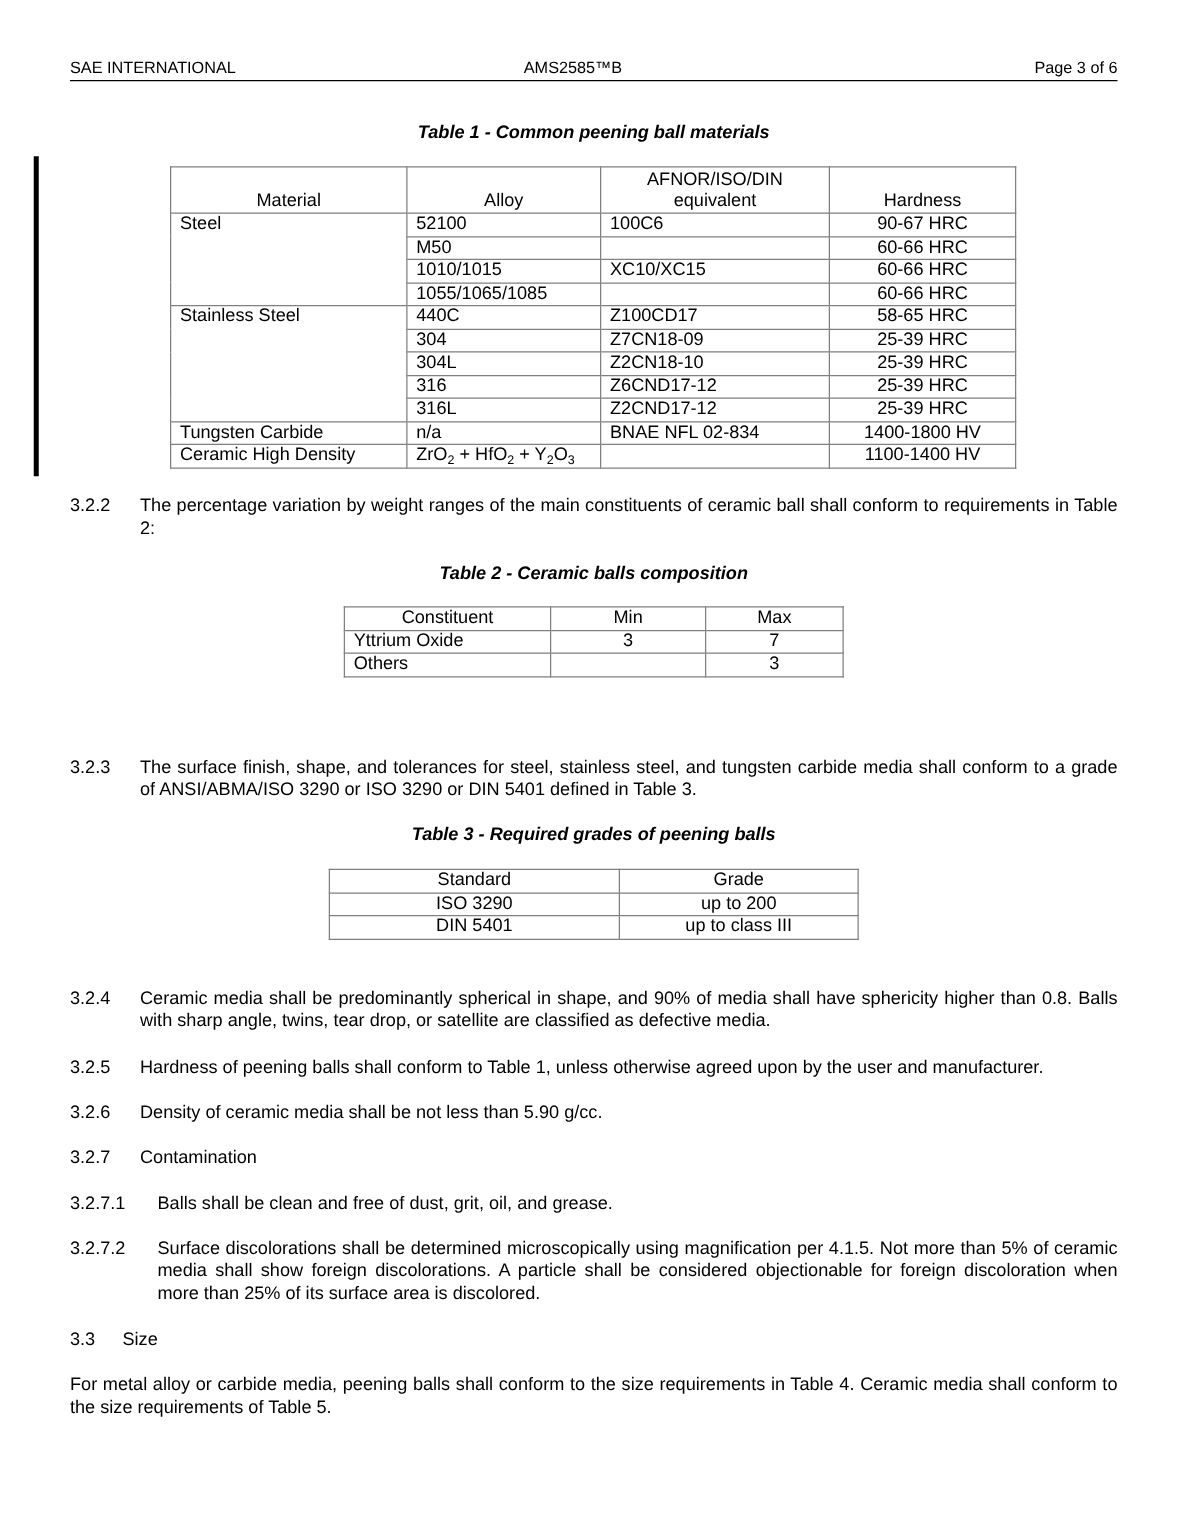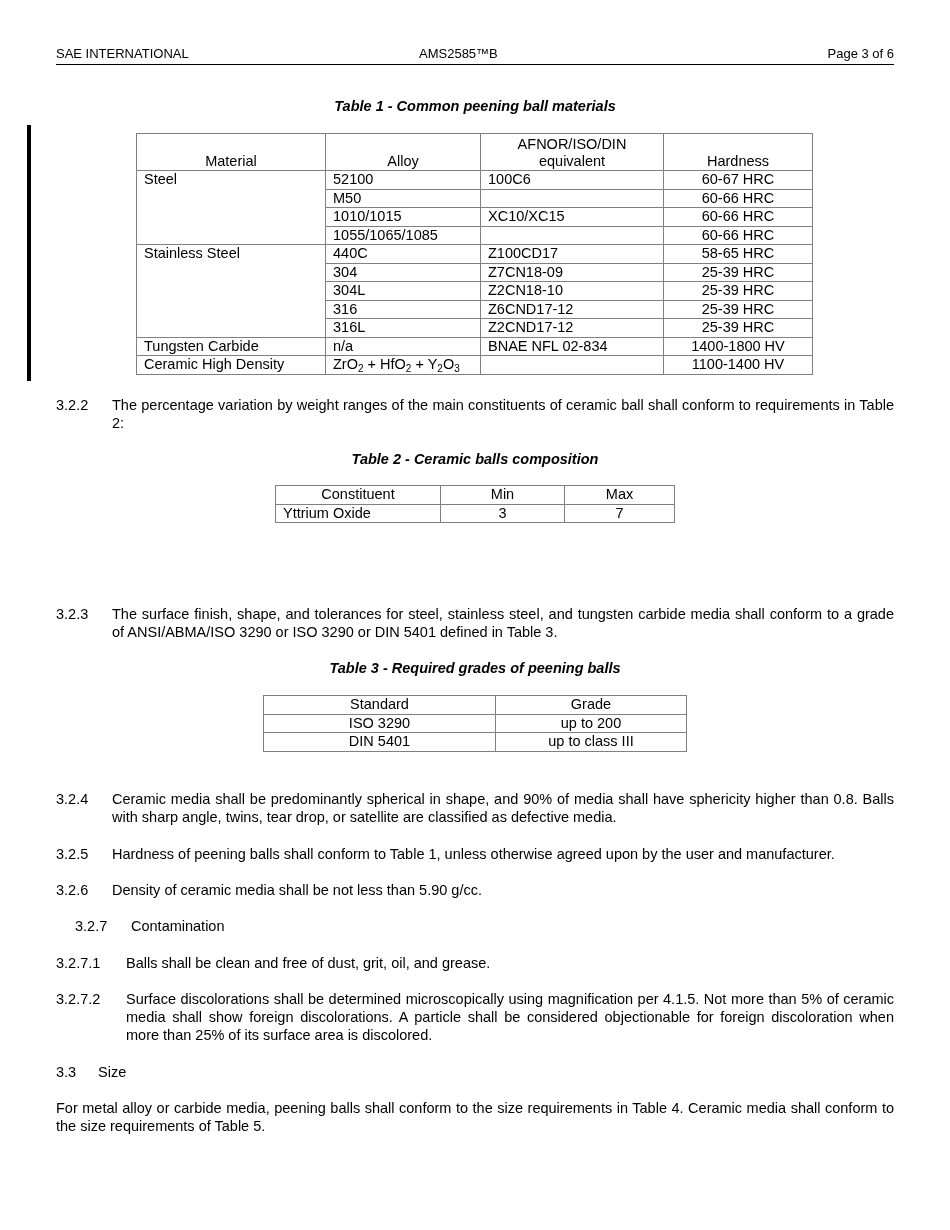--- a/index.html
+++ b/index.html
@@ -55,21 +55,21 @@
       <tr>
     <th class="c1">Material</th>
     <th class="c2">Alloy</th>
     <th class="c3"><span>AFNOR/ISO/DIN</span><br><span>equivalent</span></th>
     <th class="c4">Hardness</th>
   </tr>
   <tr>
     <td class="mat" rowspan="4">Steel</td>
     <td>52100</td>
     <td>100C6</td>
-    <td class="hard">60-67 HRC</td>
+    <td class="hard">90-67 HRC</td>
   </tr>
   <tr>
     <td>M50</td>
     <td></td>
     <td class="hard">60-66 HRC</td>
   </tr>
   <tr>
     <td>1010/1015</td>
     <td>XC10/XC15</td>
     <td class="hard">60-66 HRC</td>
@@ -131,20 +131,25 @@
       <tr>
     <th class="c1">Constituent</th>
     <th class="c2">Min</th>
     <th class="c3">Max</th>
   </tr>
   <tr>
     <td>Yttrium Oxide</td>
     <td class="center-cell">3</td>
     <td class="center-cell">7</td>
   </tr>
+  <tr>
+    <td>Others</td>
+    <td class="center-cell"></td>
+    <td class="center-cell">3</td>
+  </tr>
 </tbody>
   </table>
 
 <div class="para" style="top:605px;">
   <span class="num">3.2.3</span>
   <div class="text">The surface finish, shape, and tolerances for steel, stainless steel, and tungsten carbide media shall conform to a grade of ANSI/ABMA/ISO 3290 or ISO 3290 or DIN 5401 defined in Table 3.</div>
 </div>
 
 <div class="caption" style="top:660px;">Table 3 - Required grades of peening balls</div>
 <table class="t3">
@@ -169,21 +174,21 @@
   <div class="text">Ceramic media shall be predominantly spherical in shape, and 90% of media shall have sphericity higher than 0.8. Balls with sharp angle, twins, tear drop, or satellite are classified as defective media.</div>
 </div>
 <div class="para" style="top:845px;">
   <span class="num">3.2.5</span>
   <div class="text">Hardness of peening balls shall conform to Table 1, unless otherwise agreed upon by the user and manufacturer.</div>
 </div>
 <div class="para" style="top:881px;">
   <span class="num">3.2.6</span>
   <div class="text">Density of ceramic media shall be not less than 5.90 g/cc.</div>
 </div>
-<div class="para" style="top:917px;margin-left:19px;">
+<div class="para" style="top:917px;">
   <span class="num">3.2.7</span>
   <div class="text">Contamination</div>
 </div>
 <div class="para" style="top:954px;">
   <span class="num">3.2.7.1</span>
   <div class="text l4">Balls shall be clean and free of dust, grit, oil, and grease.</div>
 </div>
 <div class="para" style="top:990px;">
   <span class="num">3.2.7.2</span>
   <div class="text l4">Surface discolorations shall be determined microscopically using magnification per 4.1.5. Not more than 5% of ceramic media shall show foreign discolorations. A particle shall be considered objectionable for foreign discoloration when more than 25% of its surface area is discolored.</div>

